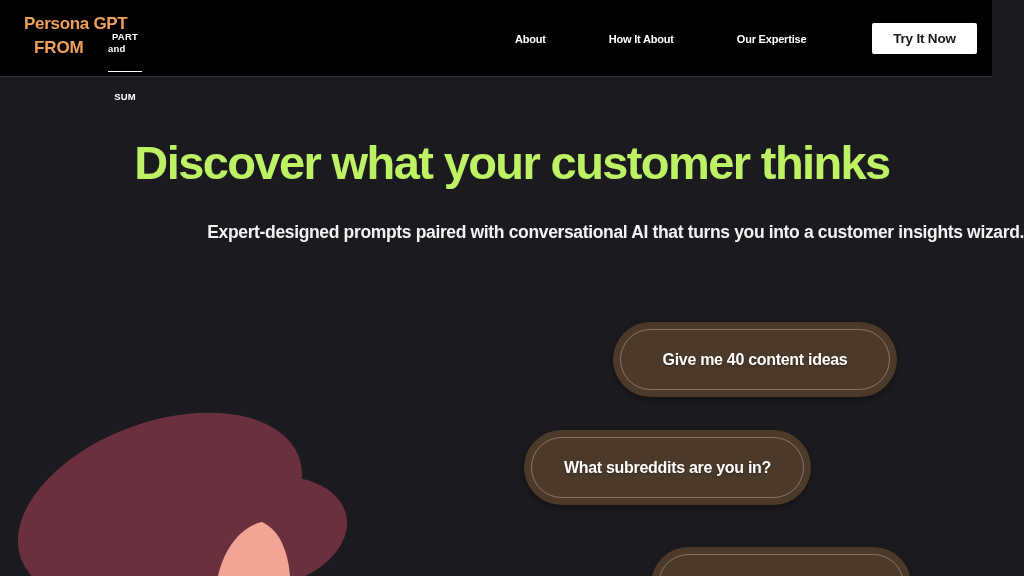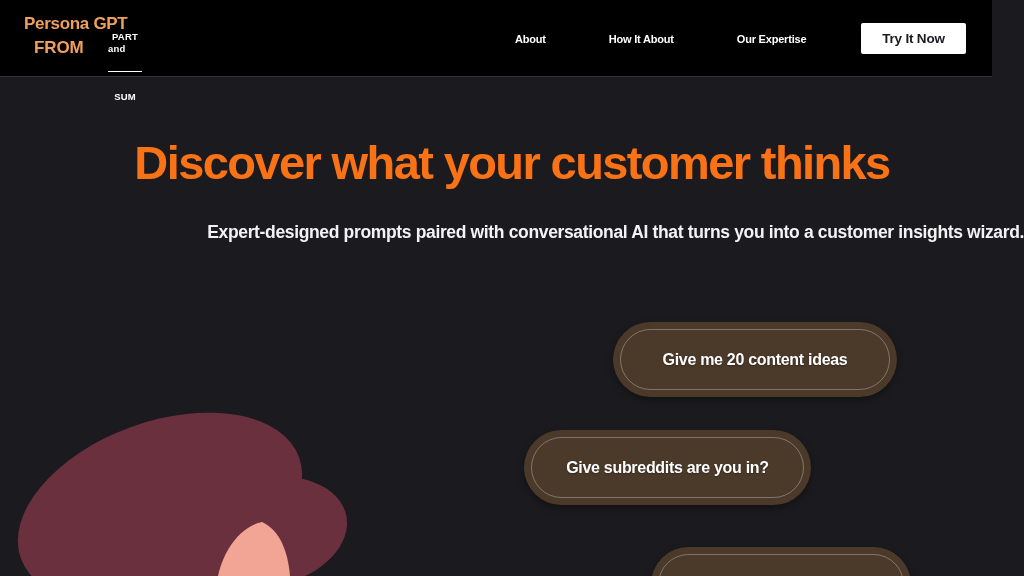--- a/index.html
+++ b/index.html
@@ -45,35 +45,35 @@
 
   .nav {
     position:absolute; left:515px; top:0; height:77px;
     display:flex; align-items:center; gap:63px;
   }
   .nav a {
     color:#ffffff; font-size:11px; font-weight:bold;
     text-decoration:none; letter-spacing:-0.2px; white-space:nowrap;
   }
   .cta {
-    position:absolute; right:26px; top:23px;
+    position:absolute; right:15px; top:23px;
     width:105px; height:31px;
     background:#ffffff; color:#1b1a1e;
     border:none; border-radius:2px;
     font-family:"Liberation Sans", sans-serif;
     font-size:13.5px; font-weight:bold; letter-spacing:-0.2px;
     display:flex; align-items:center; justify-content:center;
     cursor:pointer;
   }
 
   
   .hero { position:absolute; top:77px; left:0; width:1024px; z-index:10; }
   .headline {
     margin-top:60px; text-align:center;
-    color:#f97316; font-size:47px; font-weight:bold;
+    color:#bef264; font-size:47px; font-weight:bold;
     letter-spacing:-1.6px; line-height:1.12;
   }
   .subhead {
     margin-top:32px; text-align:right;
     color:#f3f3f4; font-size:17.5px; font-weight:bold;
     letter-spacing:-0.35px;
   }
 
   
   .illustration {
@@ -141,26 +141,26 @@
   <svg class="illustration" viewBox="0 0 520 196">
     <g>
       <ellipse cx="160" cy="128" rx="148" ry="86" transform="rotate(-20 160 128)" fill="#6a303d"></ellipse>
       <ellipse cx="268" cy="152" rx="80" ry="54" transform="rotate(-12 268 152)" fill="#6a303d"></ellipse>
     </g>
     <path d="M218 196 C224 168 242 146 262 142 C280 150 288 172 290 196 Z" fill="#f2a495"></path>
   </svg>
 
   <div class="bubble" id="bubble-1">
     <div class="inner"></div>
-    <span class="label">Give me 20 content ideas</span>
+    <span class="label">Give me 40 content ideas</span>
   </div>
 
   <div class="bubble" id="bubble-2">
     <div class="inner"></div>
-    <span class="label">Give subreddits are you in?</span>
+    <span class="label">What subreddits are you in?</span>
   </div>
 
   <div class="bubble" id="bubble-3">
     <div class="inner"></div>
     <span class="label">What are Reddi</span>
   </div>
 
 </div>
 
 </body></html>

